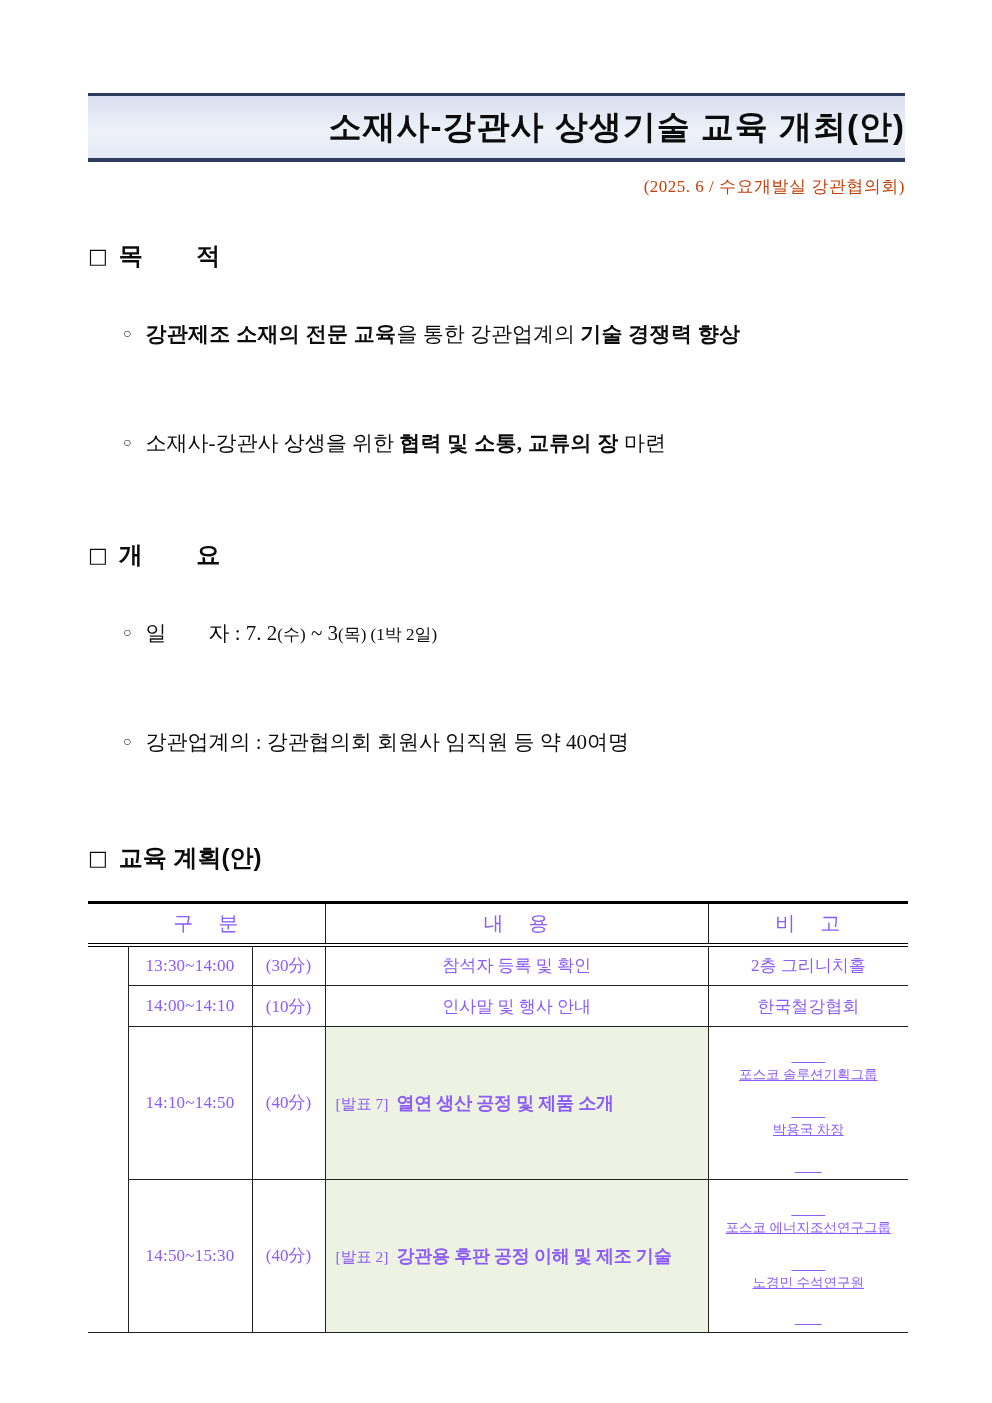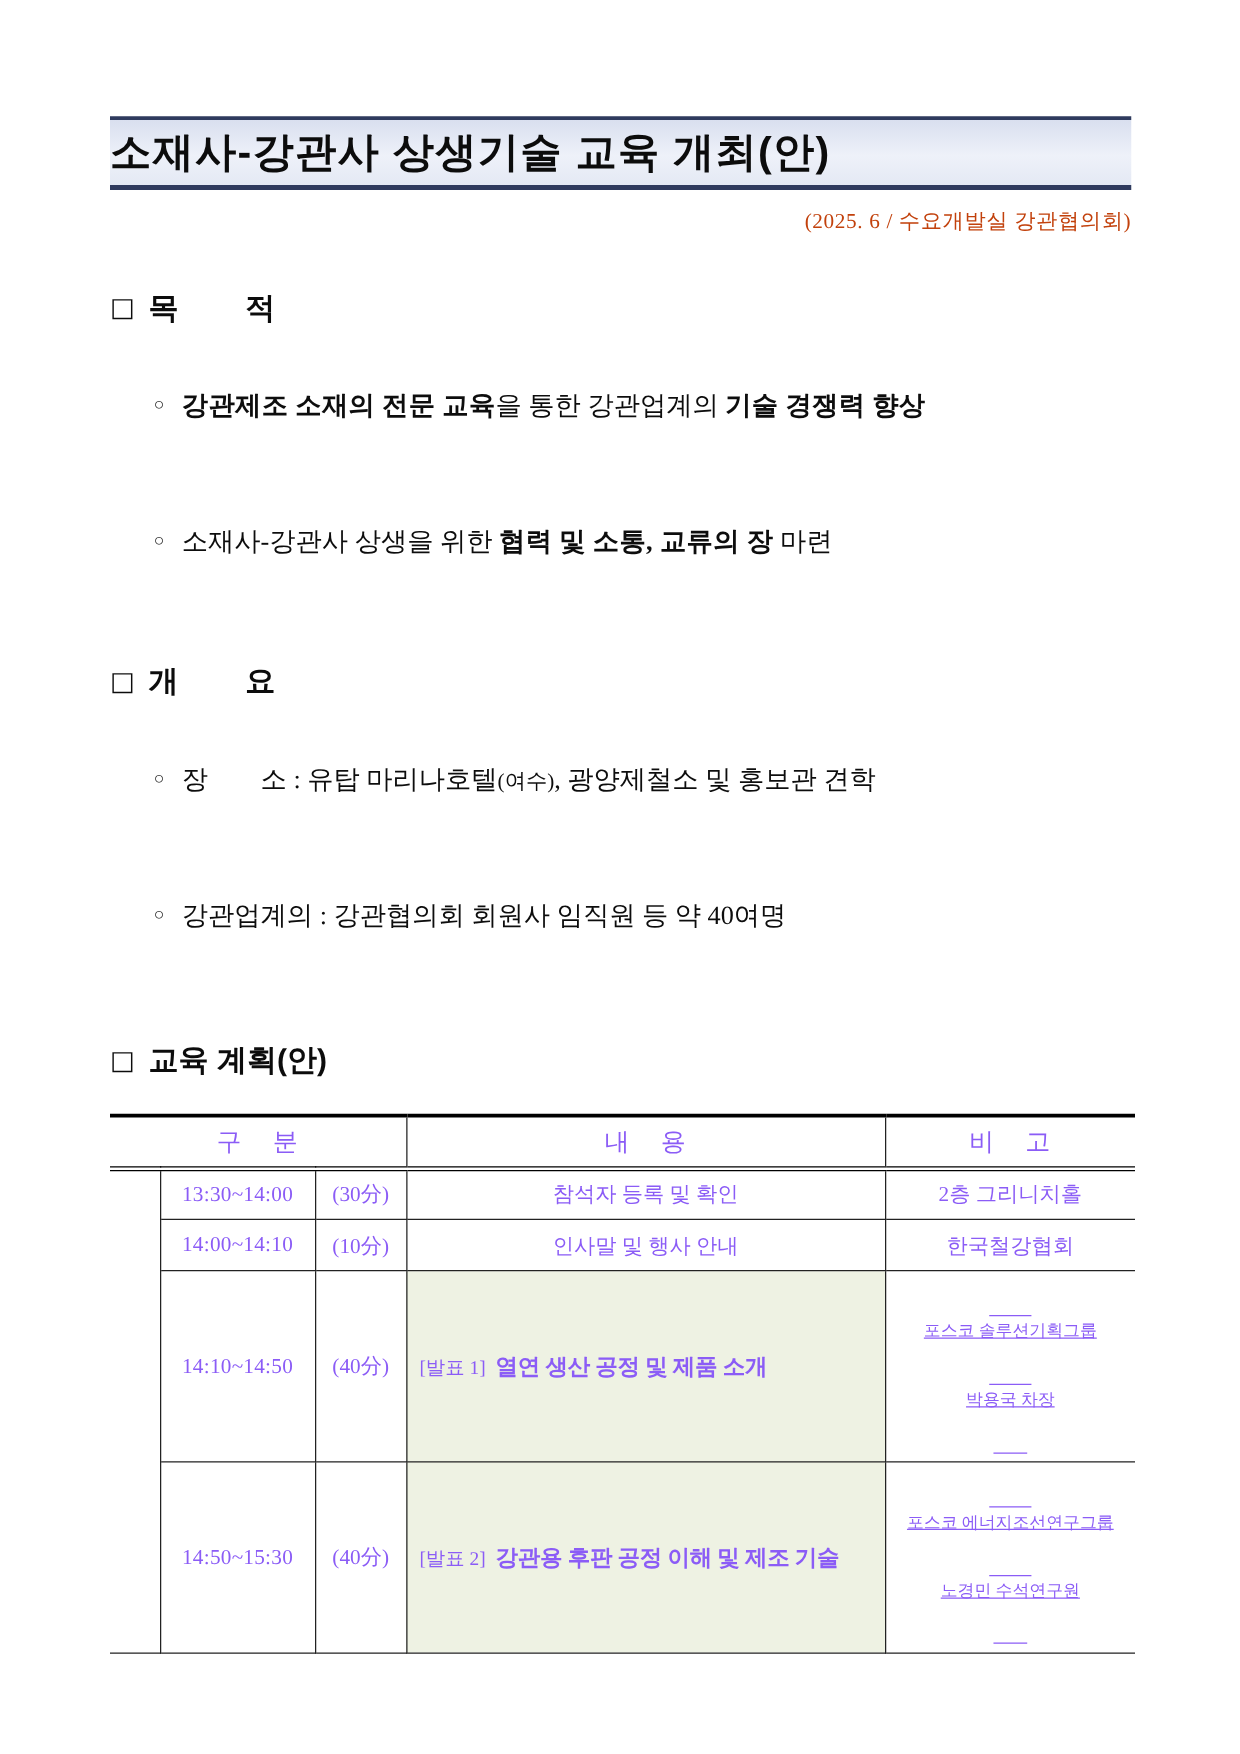--- a/index.html
+++ b/index.html
@@ -15,24 +15,24 @@
     margin: 0 auto;
     background: #ffffff;
     padding: 93px 87px 0 88px;
     overflow: hidden;
   }
   
   .banner {
     border-top: 3px solid var(--banner_border, #2f3b5e);
     border-bottom: 4px solid var(--banner_border, #2f3b5e);
     background: linear-gradient(180deg, #d9dfef 0%, #eef1f9 55%, #e4e9f4 100%);
-    height: 59px;
+    height: 69px;
     display: flex;
     align-items: center;
-    justify-content: flex-start;
+    justify-content: flex-end;
   }
   .banner h1 {
     font-family: "Liberation Sans", "DejaVu Sans", sans-serif;
     font-size: 33px;
     font-weight: 700;
     letter-spacing: 1px;
     color: #0c0c0c;
   }
   .subtitle {
     margin-top: 13px;
@@ -150,21 +150,21 @@
     <span class="circ">○</span><span class="bold">강관제조 소재의 전문 교육</span><span>을 통한 강관업계의 </span><span class="bold">기술 경쟁력 향상</span>
   </div>
   <div class="b-line purpose-line">
     <span class="circ">○</span><span>소재사-강관사 상생을 위한 </span><span class="bold">협력 및 소통, 교류의 장</span><span> 마련</span>
   </div>
 
   <div class="sec-h h-overview">
     <span class="sq">□</span><span>개        요</span>
   </div>
   <div class="b-line">
-    <span class="circ">○</span><span>장        소 : </span><span>유탑 마리나호텔</span><span class="small">(여수)</span><span>, 광양제철소 및 홍보관 견학</span>
+    <span class="circ">○</span><span>일        자 : </span><span>7. 2</span><span class="small">(수)</span><span> ~ 3</span><span class="small">(목)</span><span class="small"> (1박 2일)</span>
   </div>
   <div class="b-line">
     <span class="circ">○</span><span>강관업계의 : </span><span>강관협의회 회원사 임직원 등 약 40여명</span>
   </div>
 
   <div class="sec-h h-plan">
     <span class="sq">□</span><span>교육 계획(안)</span>
   </div>
 
   <div class="tbl-wrap">
@@ -198,21 +198,21 @@
       <tr class="r">
         <td class="time">14:00~14:10</td>
         <td class="dur">(10分)</td>
         <td class="content">인사말 및 행사 안내</td>
         <td class="remark nr">한국철강협회</td>
       </tr>
       <tr class="rp">
         <td class="time">14:10~14:50</td>
         <td class="dur">(40分)</td>
         <td class="content tl green">
-          <span class="pfx">[발표 1]</span><span class="ctitle">열연 생산 공정 및 제품 소개</span>
+          <span class="pfx">[발표 7]</span><span class="ctitle">열연 생산 공정 및 제품 소개</span>
         </td>
         <td class="remark two nr">
           <div>포스코 솔루션기획그룹</div>
           <div>박용국 차장</div>
         </td>
       </tr>
       <tr class="rp">
         <td class="time">14:50~15:30</td>
         <td class="dur">(40分)</td>
         <td class="content tl green">

